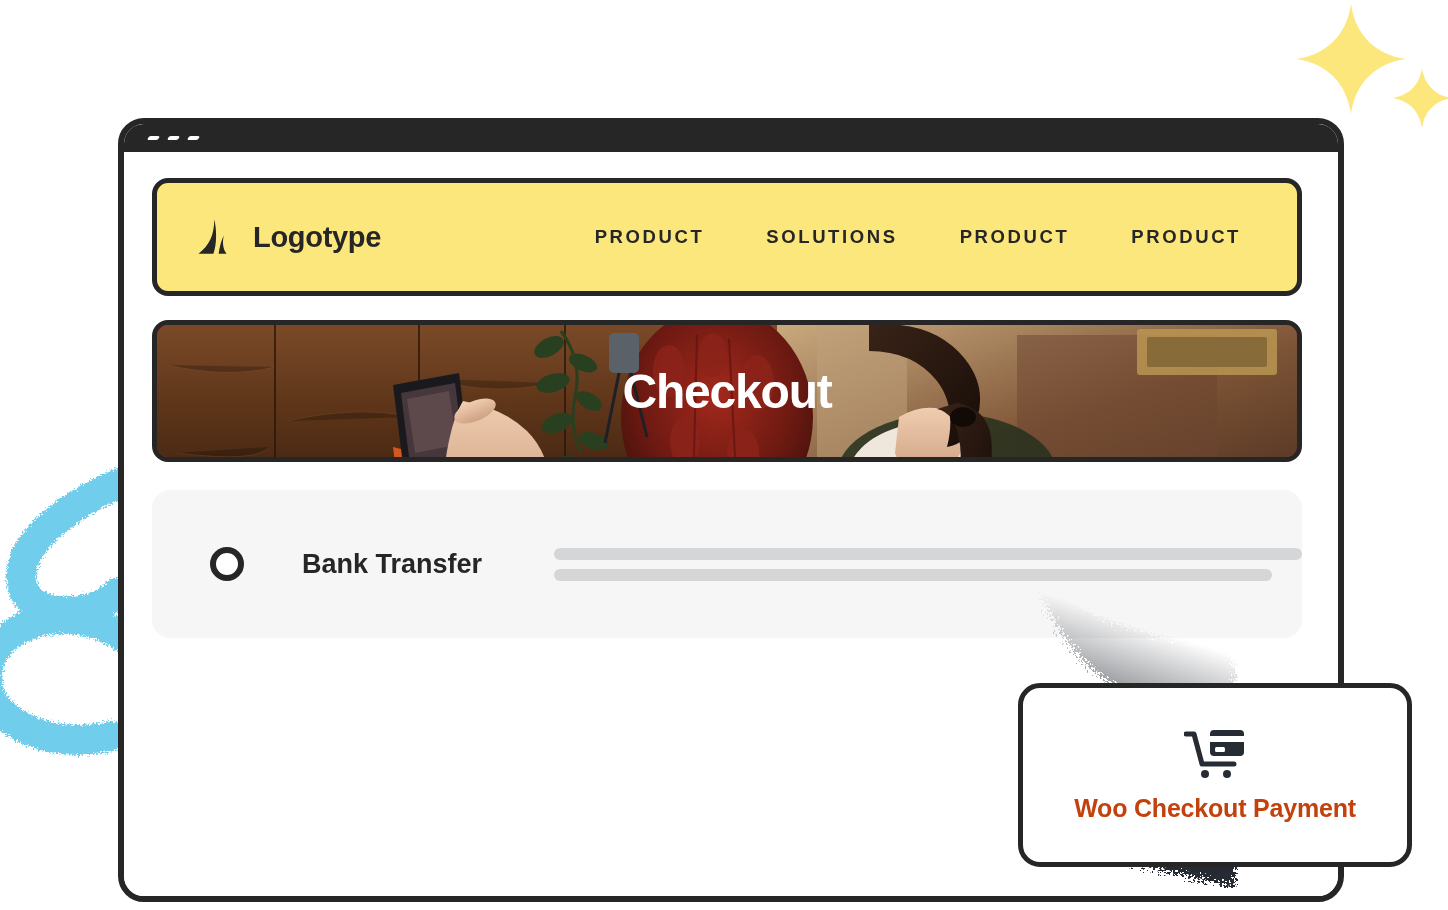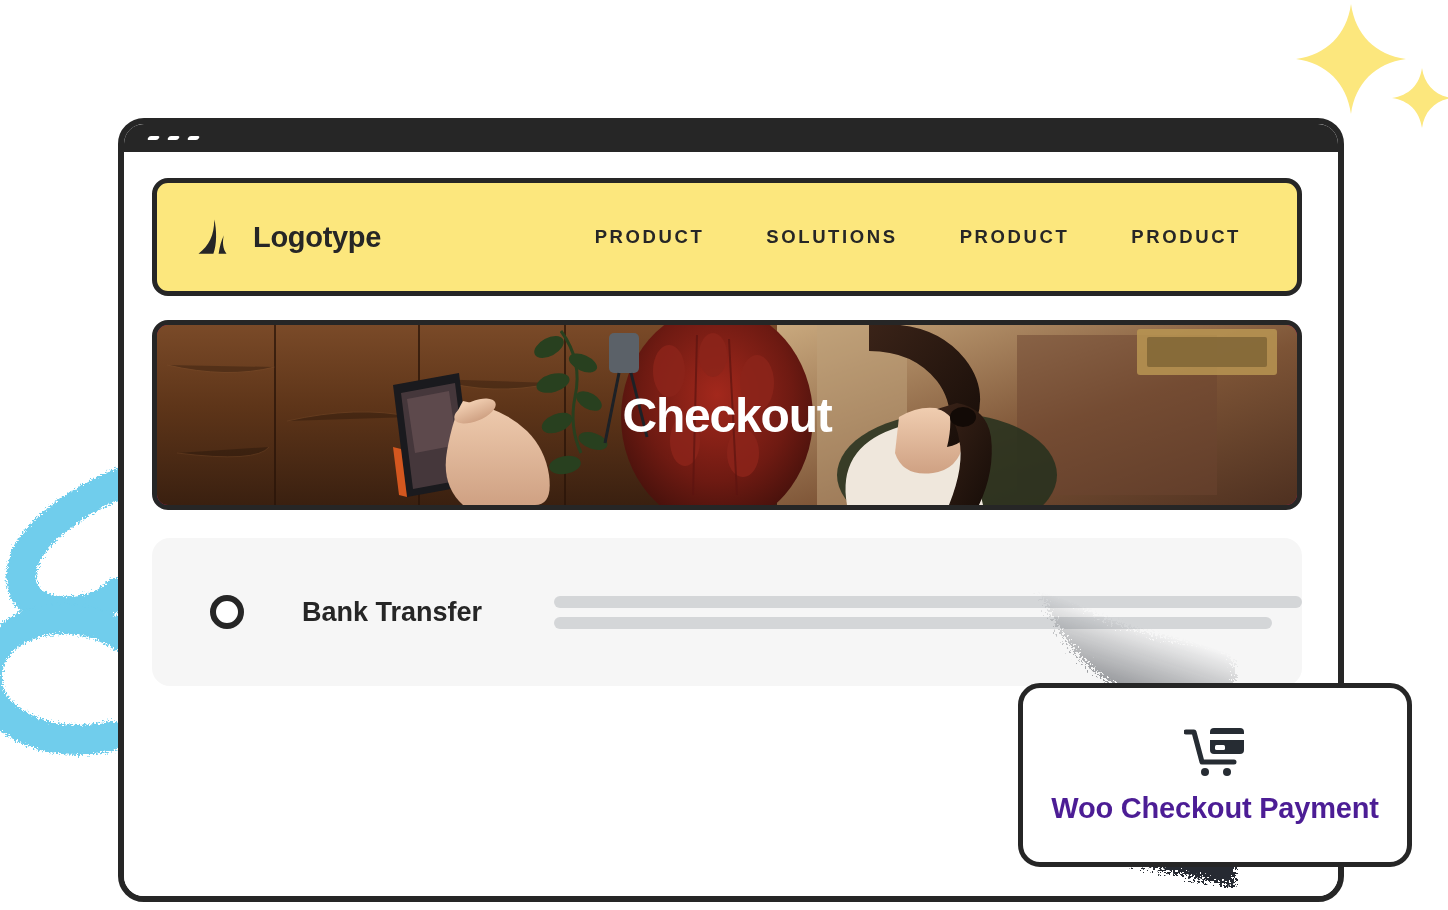--- a/index.html
+++ b/index.html
@@ -94,21 +94,21 @@
     font-weight: bold;
     color: #262626;
     letter-spacing: 2.6px;
     white-space: nowrap;
     cursor: pointer;
   }
 
   
   .hero {
     margin-top: 24px;
-    height: 190px;
+    height: 142px;
     border: 5px solid #262626;
     border-radius: 16px;
     position: relative;
     overflow: hidden;
     background: #be185d;
   }
   .hero-photo { position: absolute; inset: 0; }
   .hero-title {
     position: absolute;
     left: 0; right: 0;
@@ -183,23 +183,23 @@
     border-radius: 22px;
     z-index: 7;
     display: flex;
     flex-direction: column;
     align-items: center;
     justify-content: center;
     gap: 14px;
   }
   .cart-icon { width: 62px; height: 52px; }
   .float-card-label {
-    font-size: 29px;
-    font-weight: bold;
-    color: #4c1d95;
+    font-size: 25px;
+    font-weight: bold;
+    color: #c2410c;
     letter-spacing: -0.2px;
     white-space: nowrap;
   }
 </style>
 </head>
 <body>
 
 <svg class="sparkle sparkle-large" viewBox="0 0 100 100">
   <path d="M50 0 C54 28 72 46 100 50 C72 54 54 72 50 100 C46 72 28 54 0 50 C28 46 46 28 50 0 Z" fill="#FCE77D"></path>
 </svg>

